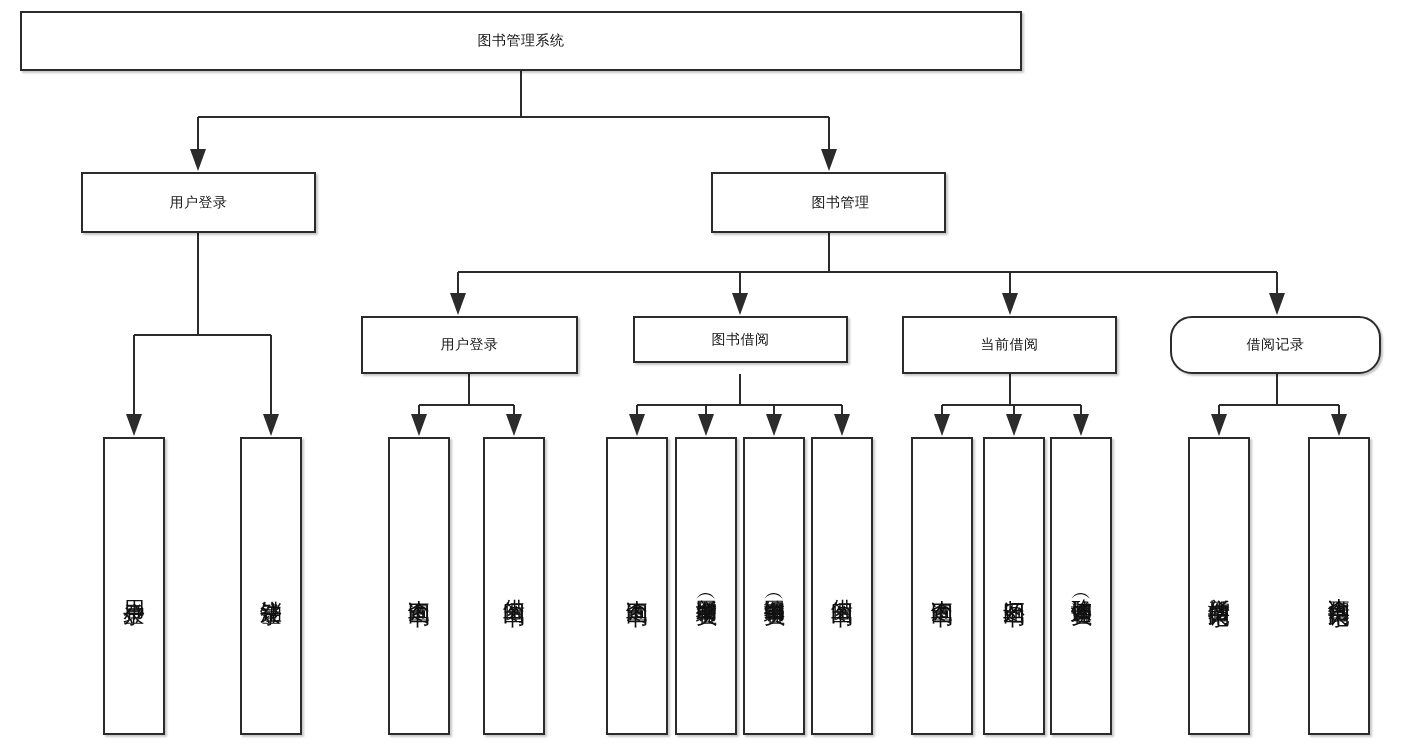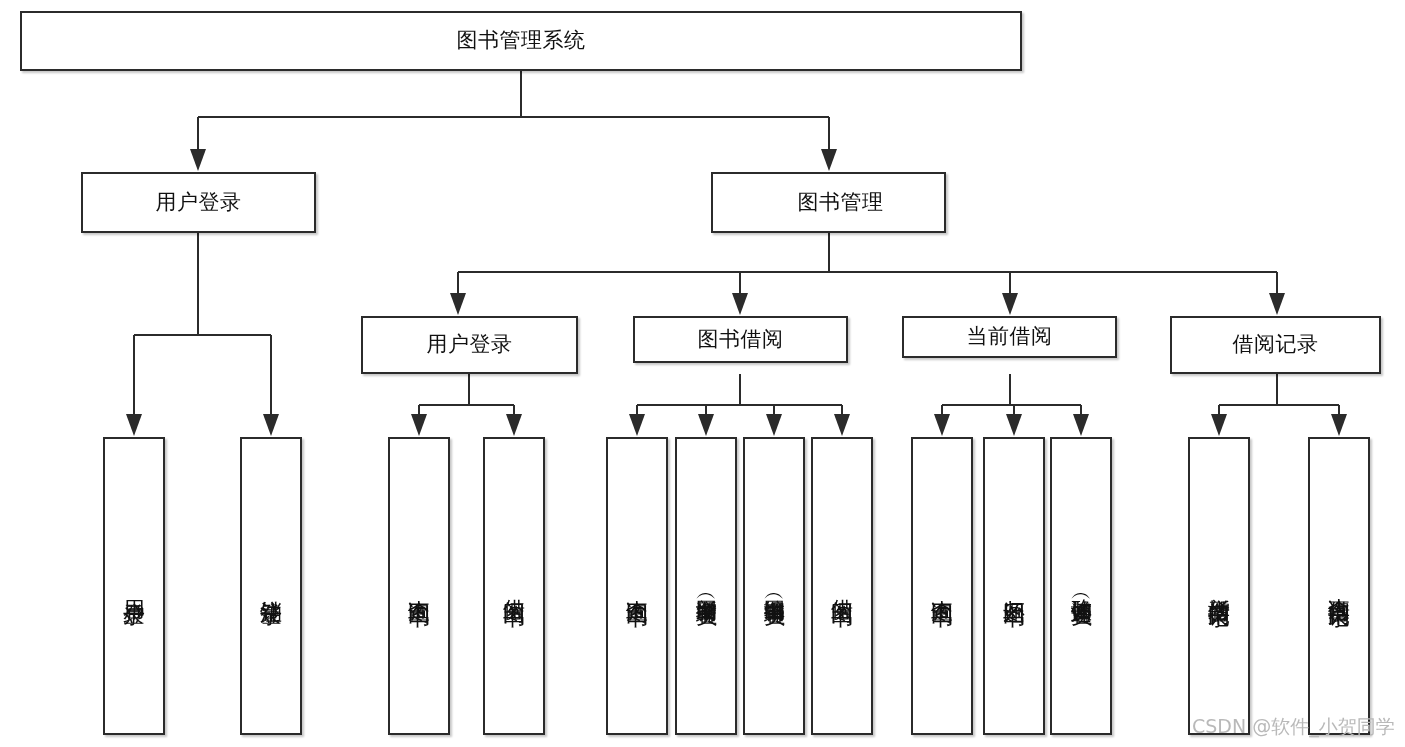--- a/index.html
+++ b/index.html
@@ -36,21 +36,21 @@
     align-items: center;
     justify-content: center;
   }
   .node .label {
     color: #111111;
     font-family: "DejaVu Sans", "Liberation Sans", sans-serif;
     white-space: nowrap;
     letter-spacing: 0.5px;
   }
   .node.horizontal .label {
-    font-size: 21px;
+    font-size: 14px;
     line-height: 1.1;
   }
   .node.vertical {
     align-items: center;
     justify-content: center;
   }
   .node.vertical .label {
     writing-mode: vertical-rl;
     text-orientation: upright;
     font-size: 22px;
@@ -138,24 +138,24 @@
       </div>
       <div class="node horizontal" style="left: 711px; top: 172px; width: 235px; height: 61px; padding-left: 24px;">
         <span class="label">图书管理</span>
       </div>
       <div class="node horizontal" style="left: 361px; top: 316px; width: 217px; height: 58px;">
         <span class="label">用户登录</span>
       </div>
       <div class="node horizontal" style="left: 633px; top: 316px; width: 215px; height: 47px;">
         <span class="label">图书借阅</span>
       </div>
-      <div class="node horizontal" style="left: 902px; top: 316px; width: 215px; height: 42px;">
+      <div class="node horizontal" style="left: 902px; top: 316px; width: 215px; height: 58px;">
         <span class="label">当前借阅</span>
       </div>
-      <div class="node horizontal" style="left: 1170px; top: 316px; width: 211px; height: 58px;">
+      <div class="node horizontal" style="left: 1170px; top: 316px; width: 211px; height: 58px; border-radius: 22px;">
         <span class="label">借阅记录</span>
       </div>
       <div class="node vertical" style="left: 103px; top: 437px; width: 62px; height: 298px;">
         <span class="label">用户登录</span>
       </div>
       <div class="node vertical" style="left: 240px; top: 437px; width: 62px; height: 298px;">
         <span class="label">注销登录</span>
       </div>
       <div class="node vertical" style="left: 388px; top: 437px; width: 62px; height: 298px;">
         <span class="label">查询图书</span>
@@ -184,14 +184,13 @@
       <div class="node vertical tall" style="left: 1050px; top: 437px; width: 62px; height: 298px;">
         <span class="label">确认归还（管理员）</span>
       </div>
       <div class="node vertical" style="left: 1188px; top: 437px; width: 62px; height: 298px;">
         <span class="label">新增借阅记录</span>
       </div>
       <div class="node vertical" style="left: 1308px; top: 437px; width: 62px; height: 298px;">
         <span class="label">查询借阅记录</span>
       </div>
     </div>
-  <div class="watermark" style="left: 1192px; top: 714px; color: rgb(185, 185, 185);">CSDN @软件_小贺同学</div>
 </div>
 
 </body></html>

